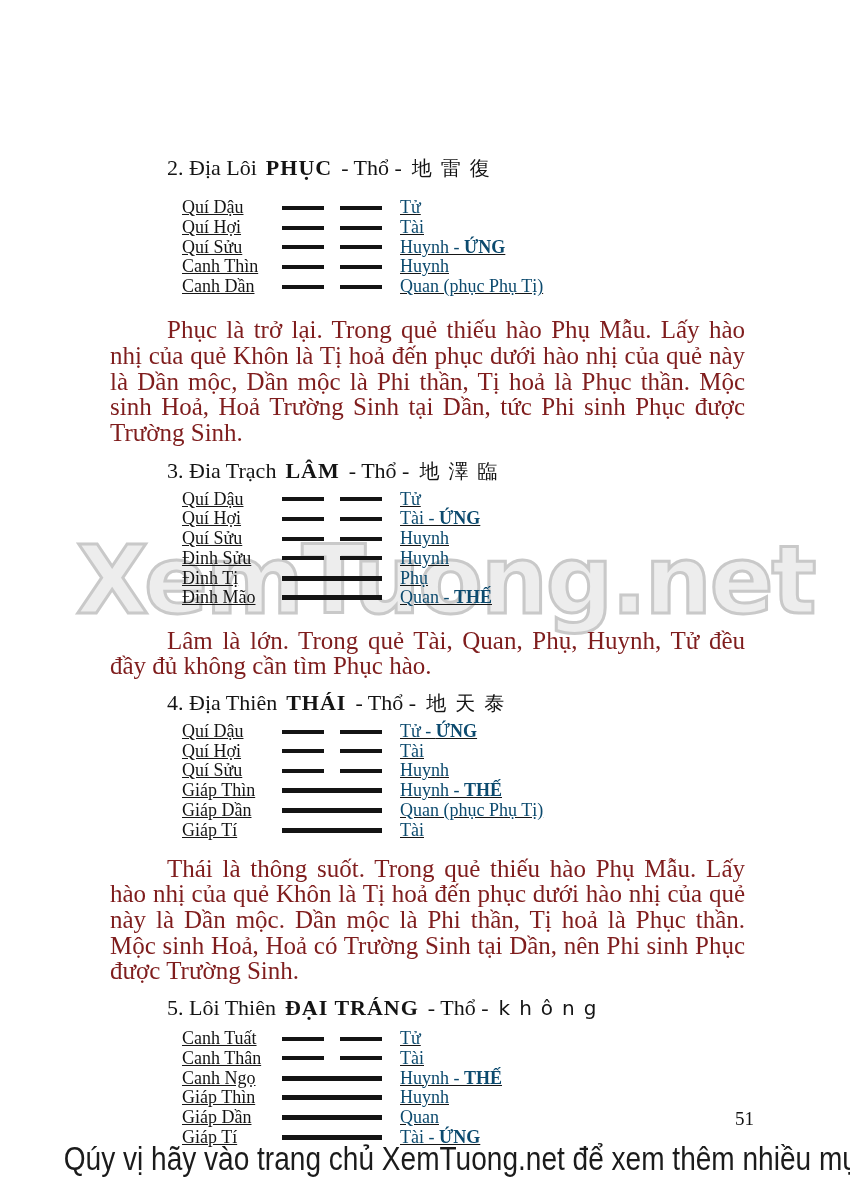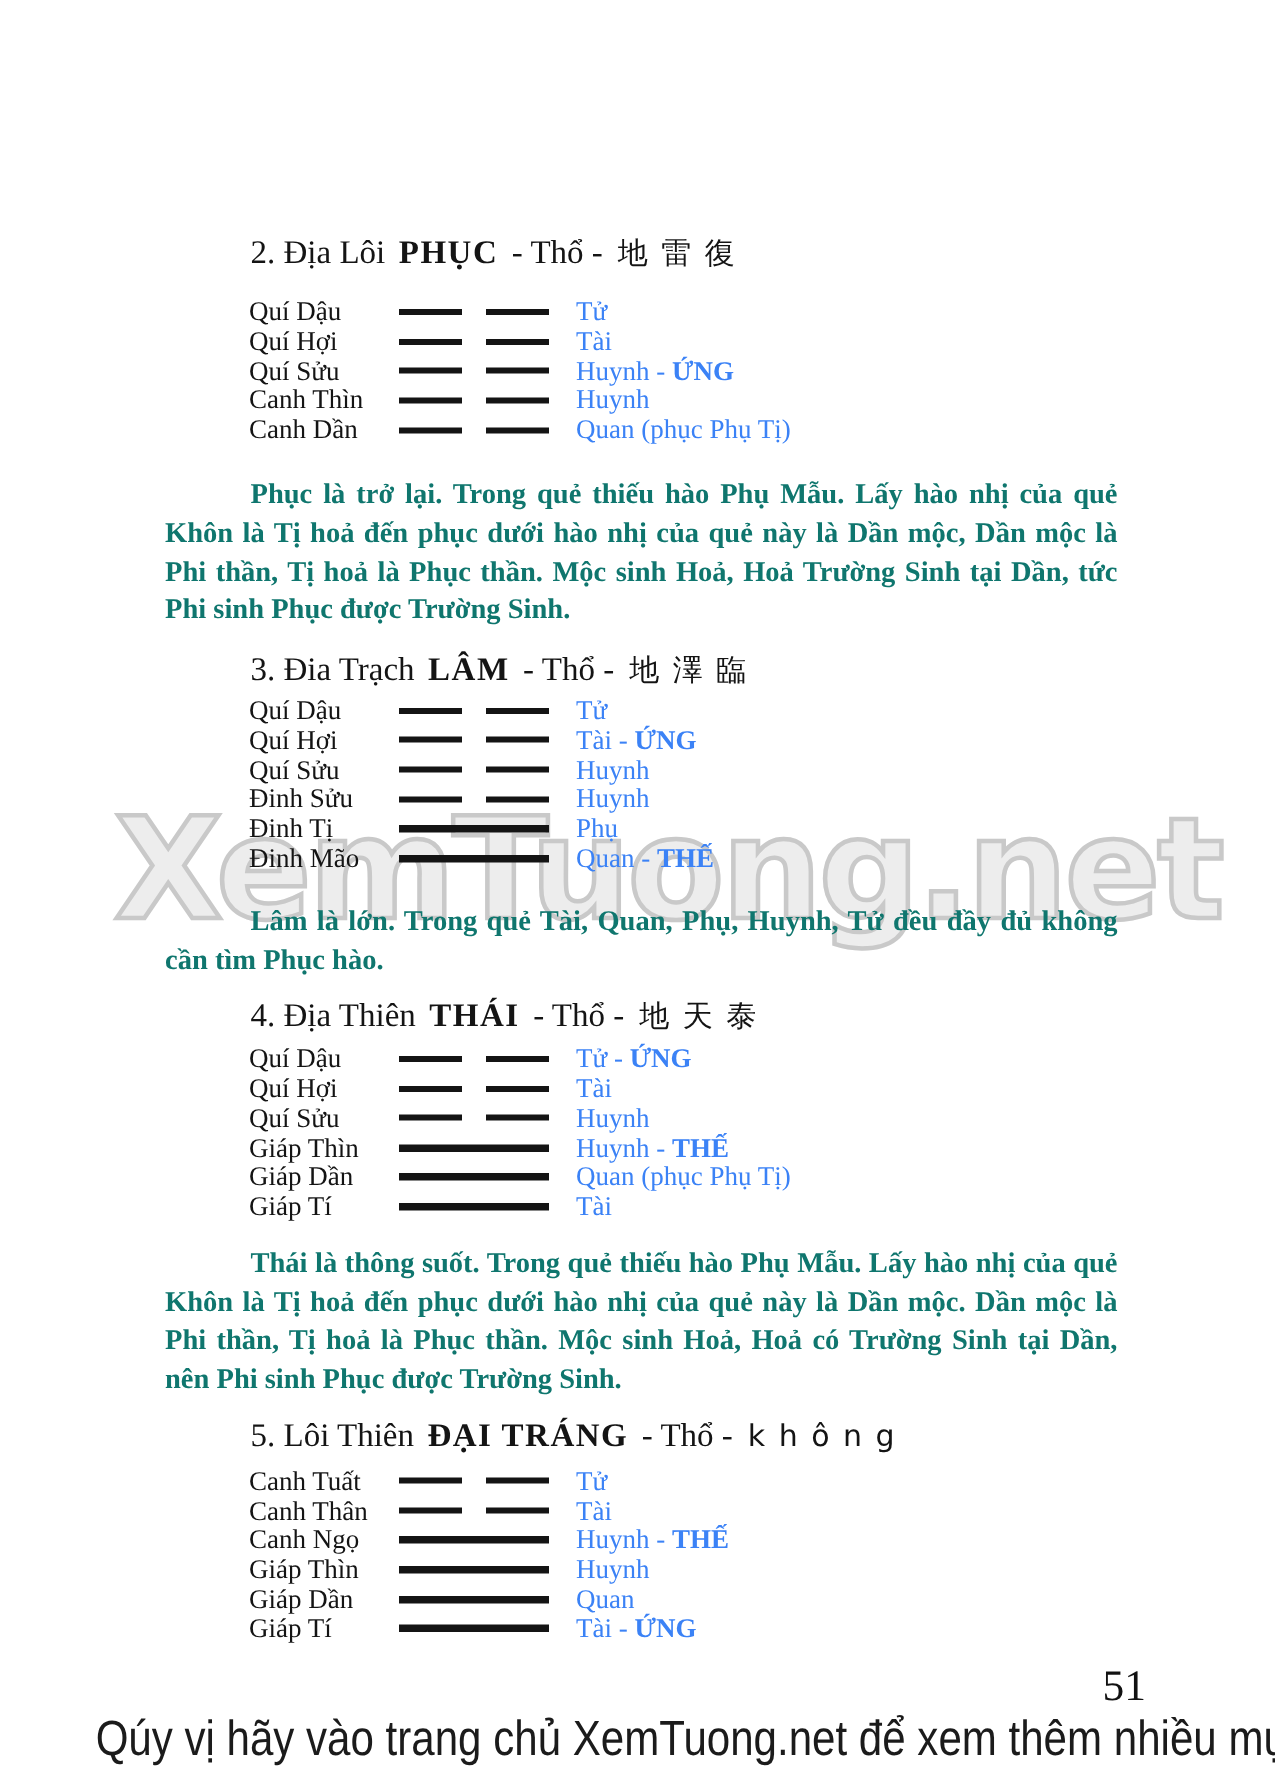--- a/index.html
+++ b/index.html
@@ -26,51 +26,51 @@
     padding-left: 57px;
     font-size: 22px; line-height: 32px; font-weight: normal;
     white-space: nowrap; color: #141414;
   }
   .h-name { font-weight: bold; letter-spacing: 1px; margin: 0 9px; }
   .h-mid  { margin-right: 10px; }
   .h-hanzi {
     font-family: "DejaVu Sans", sans-serif;
     font-size: 20px; letter-spacing: 9px;
   }
-  .rows { margin-left: 56px; }
+  .rows { margin-left: 72px; text-decoration: underline; }
   .row { display: flex; align-items: center; height: 19.7px; }
   .stem { width: 100px; font-size: 18px; white-space: nowrap; color: #141414; }
   .hexline { width: 100px; height: 5px; background: #141414; flex: 0 0 100px; }
   .hexline[data-linetype="broken"] {
     height: 4px;
     background: linear-gradient(to right,
       #141414 0, #141414 42px,
       transparent 42px, transparent 58px,
       #141414 58px, #141414 100px);
   }
-  .rlabel { margin-left: 18px; font-size: 18px; white-space: nowrap; color: #3b82f6; }
+  .rlabel { margin-left: 18px; font-size: 18px; white-space: nowrap; color: #0c4a6e; }
   .rmarker { font-weight: bold; }
   .para {
-    font-size: 19px; line-height: 25.6px;
-    text-align: justify; text-indent: 57px; color: #0f766e; font-weight: bold;
+    font-size: 25px; line-height: 25.6px;
+    text-align: justify; text-indent: 57px; color: #7f1d1d;
   }
   
   .hex-section:nth-of-type(1) .rows { margin-top: 14px; }
   .hex-section:nth-of-type(1) .para { margin-top: 21px; }
   .hex-section:nth-of-type(2) { margin-top: 10px; }
   .hex-section:nth-of-type(2) .rows { margin-top: 2px; }
   .hex-section:nth-of-type(2) .para { margin-top: 20px; }
   .hex-section:nth-of-type(3) { margin-top: 8px; }
   .hex-section:nth-of-type(3) .rows { margin-top: 3px; }
   .hex-section:nth-of-type(3) .para { margin-top: 16px; }
   .hex-section:nth-of-type(4) { margin-top: 8px; }
   .hex-section:nth-of-type(4) .rows { margin-top: 5px; }
   .page-number {
     position: absolute; left: 735px; top: 1108px; z-index: 2;
-    font-size: 29px; color: #111;
+    font-size: 19px; color: #111;
   }
   .footer {
     position: absolute; left: 0; right: 0; bottom: 4px; z-index: 2;
     text-align: center; white-space: nowrap;
     font-family: "Liberation Sans", sans-serif;
     font-size: 33px; color: #1b1b1b;
     transform: scaleX(0.85); transform-origin: center;
   }
 </style>
 </head>

